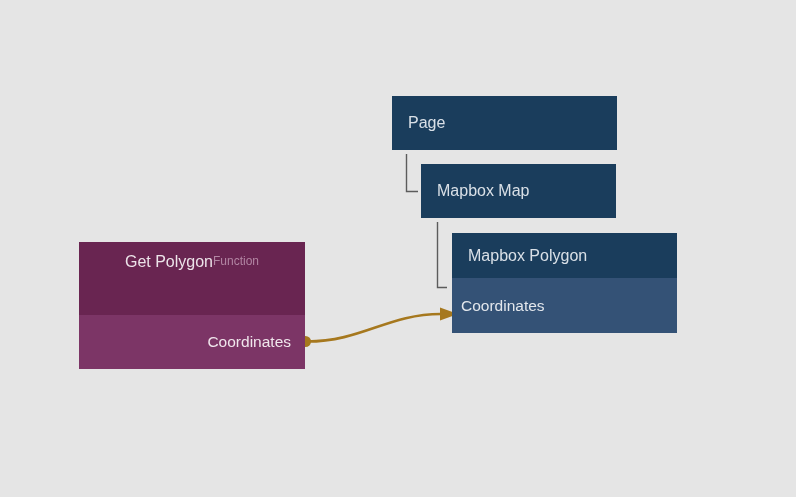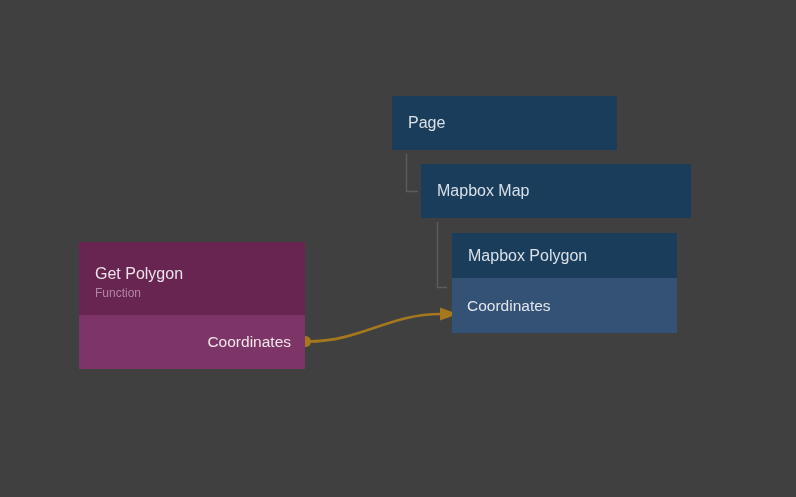--- a/index.html
+++ b/index.html
@@ -8,21 +8,21 @@
     background: #161616;
     width: 796px;
     height: 497px;
     overflow: hidden;
     font-family: "Liberation Sans", "DejaVu Sans", sans-serif;
   }
   .canvas {
     position: relative;
     width: 796px;
     height: 497px;
-    background: #404040;
+    background: #e5e5e5;
     text-align: center;
   }
   .wires {
     position: absolute;
     left: 0;
     top: 0;
     width: 796px;
     height: 497px;
     pointer-events: none;
   }
@@ -49,39 +49,39 @@
   .split-node .hdr {
     box-sizing: border-box;
     display: flex;
     align-items: center;
     padding: 0 16px;
   }
   .port-row {
     box-sizing: border-box;
     display: flex;
     align-items: center;
-    padding: 0 15px;
+    padding: 0 9px;
     font-size: 15.5px;
     color: #e3e7ec;
   }
   .port-row.output { justify-content: flex-end; padding-right: 14px; color: #f0e6ec; }
 
   
   #node-page { left: 392px; top: 96px; width: 225px; height: 54px; }
   
-  #node-mapbox-map { left: 421px; top: 164px; width: 270px; height: 54px; }
+  #node-mapbox-map { left: 421px; top: 164px; width: 195px; height: 54px; }
   
   #node-mapbox-polygon { left: 452px; top: 233px; width: 225px; height: 109px; }
   #node-mapbox-polygon .hdr { height: 45px; }
   #node-mapbox-polygon .port-row { height: 55px; }
   
   #node-get-polygon { left: 79px; top: 242px; width: 226px; height: 127px; }
   #node-get-polygon .hdr {
     height: 73px;
-    flex-direction: column;
+    flex-direction: row;
     align-items: flex-start;
     justify-content: center;
     padding-top: 10px;
   }
   #node-get-polygon .port-row { height: 54px; }
   .node-title { line-height: 20px; color: #ece3e9; }
   .node-subtitle { line-height: 19px; font-size: 12px; color: #b286a3; }
   .blue-title { color: #d9e0e7; }
 </style>
 </head>

